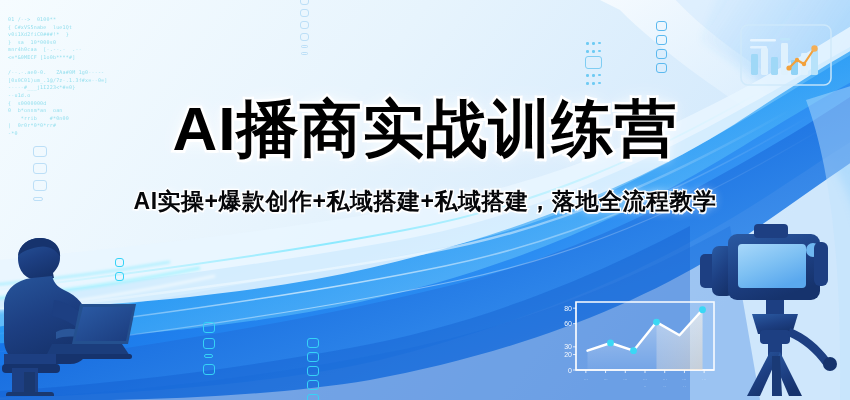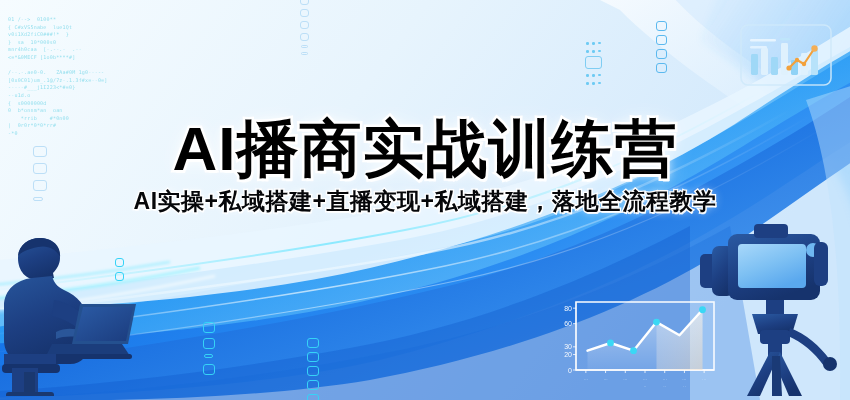--- a/index.html
+++ b/index.html
@@ -47,21 +47,20 @@
   .sqdots i {
     display:block; width:2.6px; height:2.6px; border-radius:50%;
     background:#6ecbf4; margin:2.4px 0;
   }
 
   
   .title-wrap {
     position:absolute; left:0; right:0; top:98px;
     text-align:center;
     z-index:14;
-    margin-top:20px;
   }
   .title {
     display:inline-block;
     font-size:62px;
     font-weight:900;
     letter-spacing:1px;
     color:#000;
     line-height:1;
     -webkit-text-stroke:5px #ffffff;
     paint-order:stroke fill;
@@ -297,21 +296,21 @@
       <circle cx="57" cy="36" r="2.2" fill="#f2a13c"></circle>
       <circle cx="64" cy="40" r="2.2" fill="#f2a13c"></circle>
       <circle cx="74.5" cy="24.5" r="3.2" fill="#f4ae55"></circle>
     </svg>
   </div>
 
   <div class="title-wrap">
     <span class="title">AI播商实战训练营</span>
   </div>
   <div class="subtitle-wrap">
-    <span class="subtitle">AI实操+私域搭建+直播变现+私域搭建，落地全流程教学</span>
+    <span class="subtitle">AI实操+爆款创作+私域搭建+私域搭建，落地全流程教学</span>
   </div>
 
   <div class="silhouette person">
     <svg width="185" height="160" viewBox="0 0 185 160">
       <defs>
         <linearGradient id="silA" x1="0" y1="0" x2="0.4" y2="1">
           <stop offset="0%" stop-color="#27559b"></stop>
           <stop offset="55%" stop-color="#1d3f82"></stop>
           <stop offset="100%" stop-color="#16336d"></stop>
         </linearGradient>

